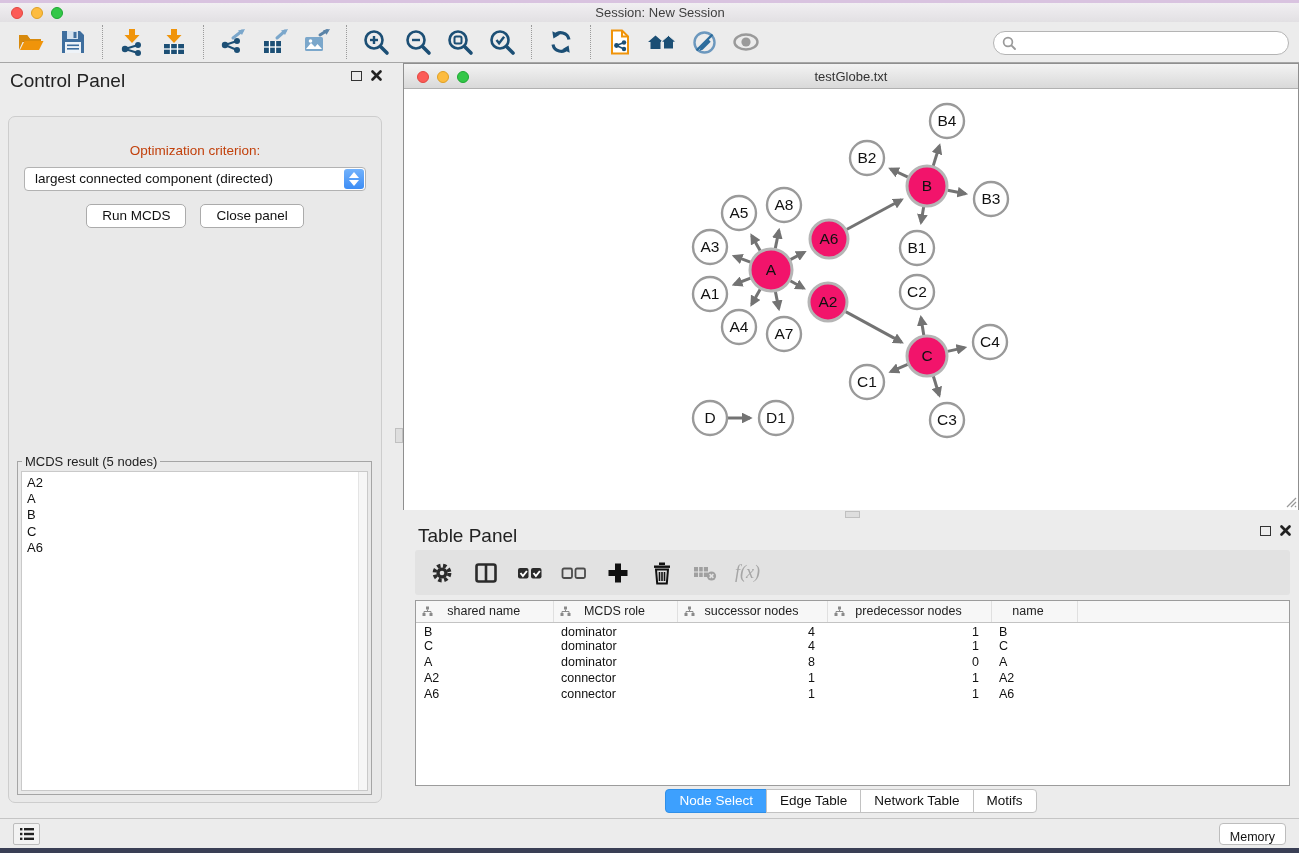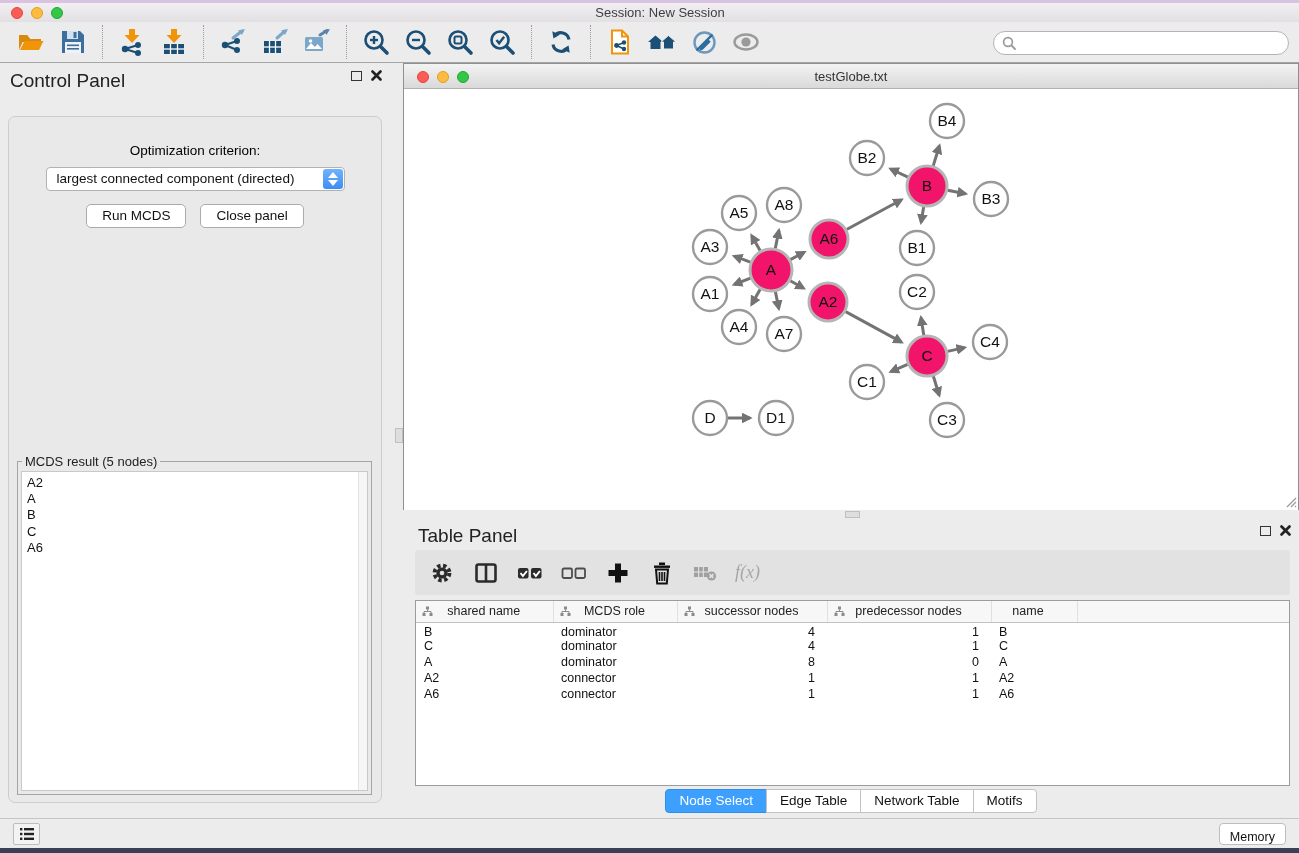--- a/index.html
+++ b/index.html
@@ -36,22 +36,22 @@
 
   .seg-tabs { display:flex; justify-content:center; position:relative; z-index:2; }
   .seg-tab { background:#fff; border:1px solid #c2c2c2; padding:3px 13px 4px; font-size:13.5px;
              margin-left:-1px; color:#111; white-space:nowrap; }
   .seg-tab:first-child { border-radius:4px 0 0 4px; margin-left:0; }
   .seg-tab:last-child { border-radius:0 4px 4px 0; }
   .seg-tab.active { background:#3da0fe; border-color:#2f8fe8; color:#fff; }
 
   #cp-body { position:absolute; left:8px; right:8px; top:53px; bottom:15px;
              background:#e9e9e9; border:1px solid #cdcdcd; border-radius:7px; }
-  #opt-label { text-align:center; margin-top:26px; font-size:13.5px; color:#000000; }
-  #criterion-select { position:relative; width:299px; height:24px; margin:9px auto 0;
+  #opt-label { text-align:center; margin-top:26px; font-size:13.5px; color:#c2410c; }
+  #criterion-select { position:relative; width:342px; height:24px; margin:9px auto 0;
                       background:#fff; border:1px solid #b2b2b2; border-radius:4px;
                       font-size:13.5px; line-height:22px; padding-left:10px; color:#111; }
   #criterion-stepper { position:absolute; right:1px; top:1px; bottom:1px; width:20px;
                        border-radius:3px; background:linear-gradient(#72b2fc,#3d8df5);
                        display:flex; flex-direction:column; align-items:center; justify-content:center; gap:2px; }
   #cp-buttons { display:flex; justify-content:center; gap:14px; margin-top:13px; }
   .cp-btn { background:#fff; border:1px solid #ababab; border-radius:5px; padding:3px 15px 4px;
             font-size:13.5px; color:#111; font-family:inherit;text-align:right; }
 
   #result-fieldset { position:absolute; left:8px; right:9px; top:344px; height:334px;

